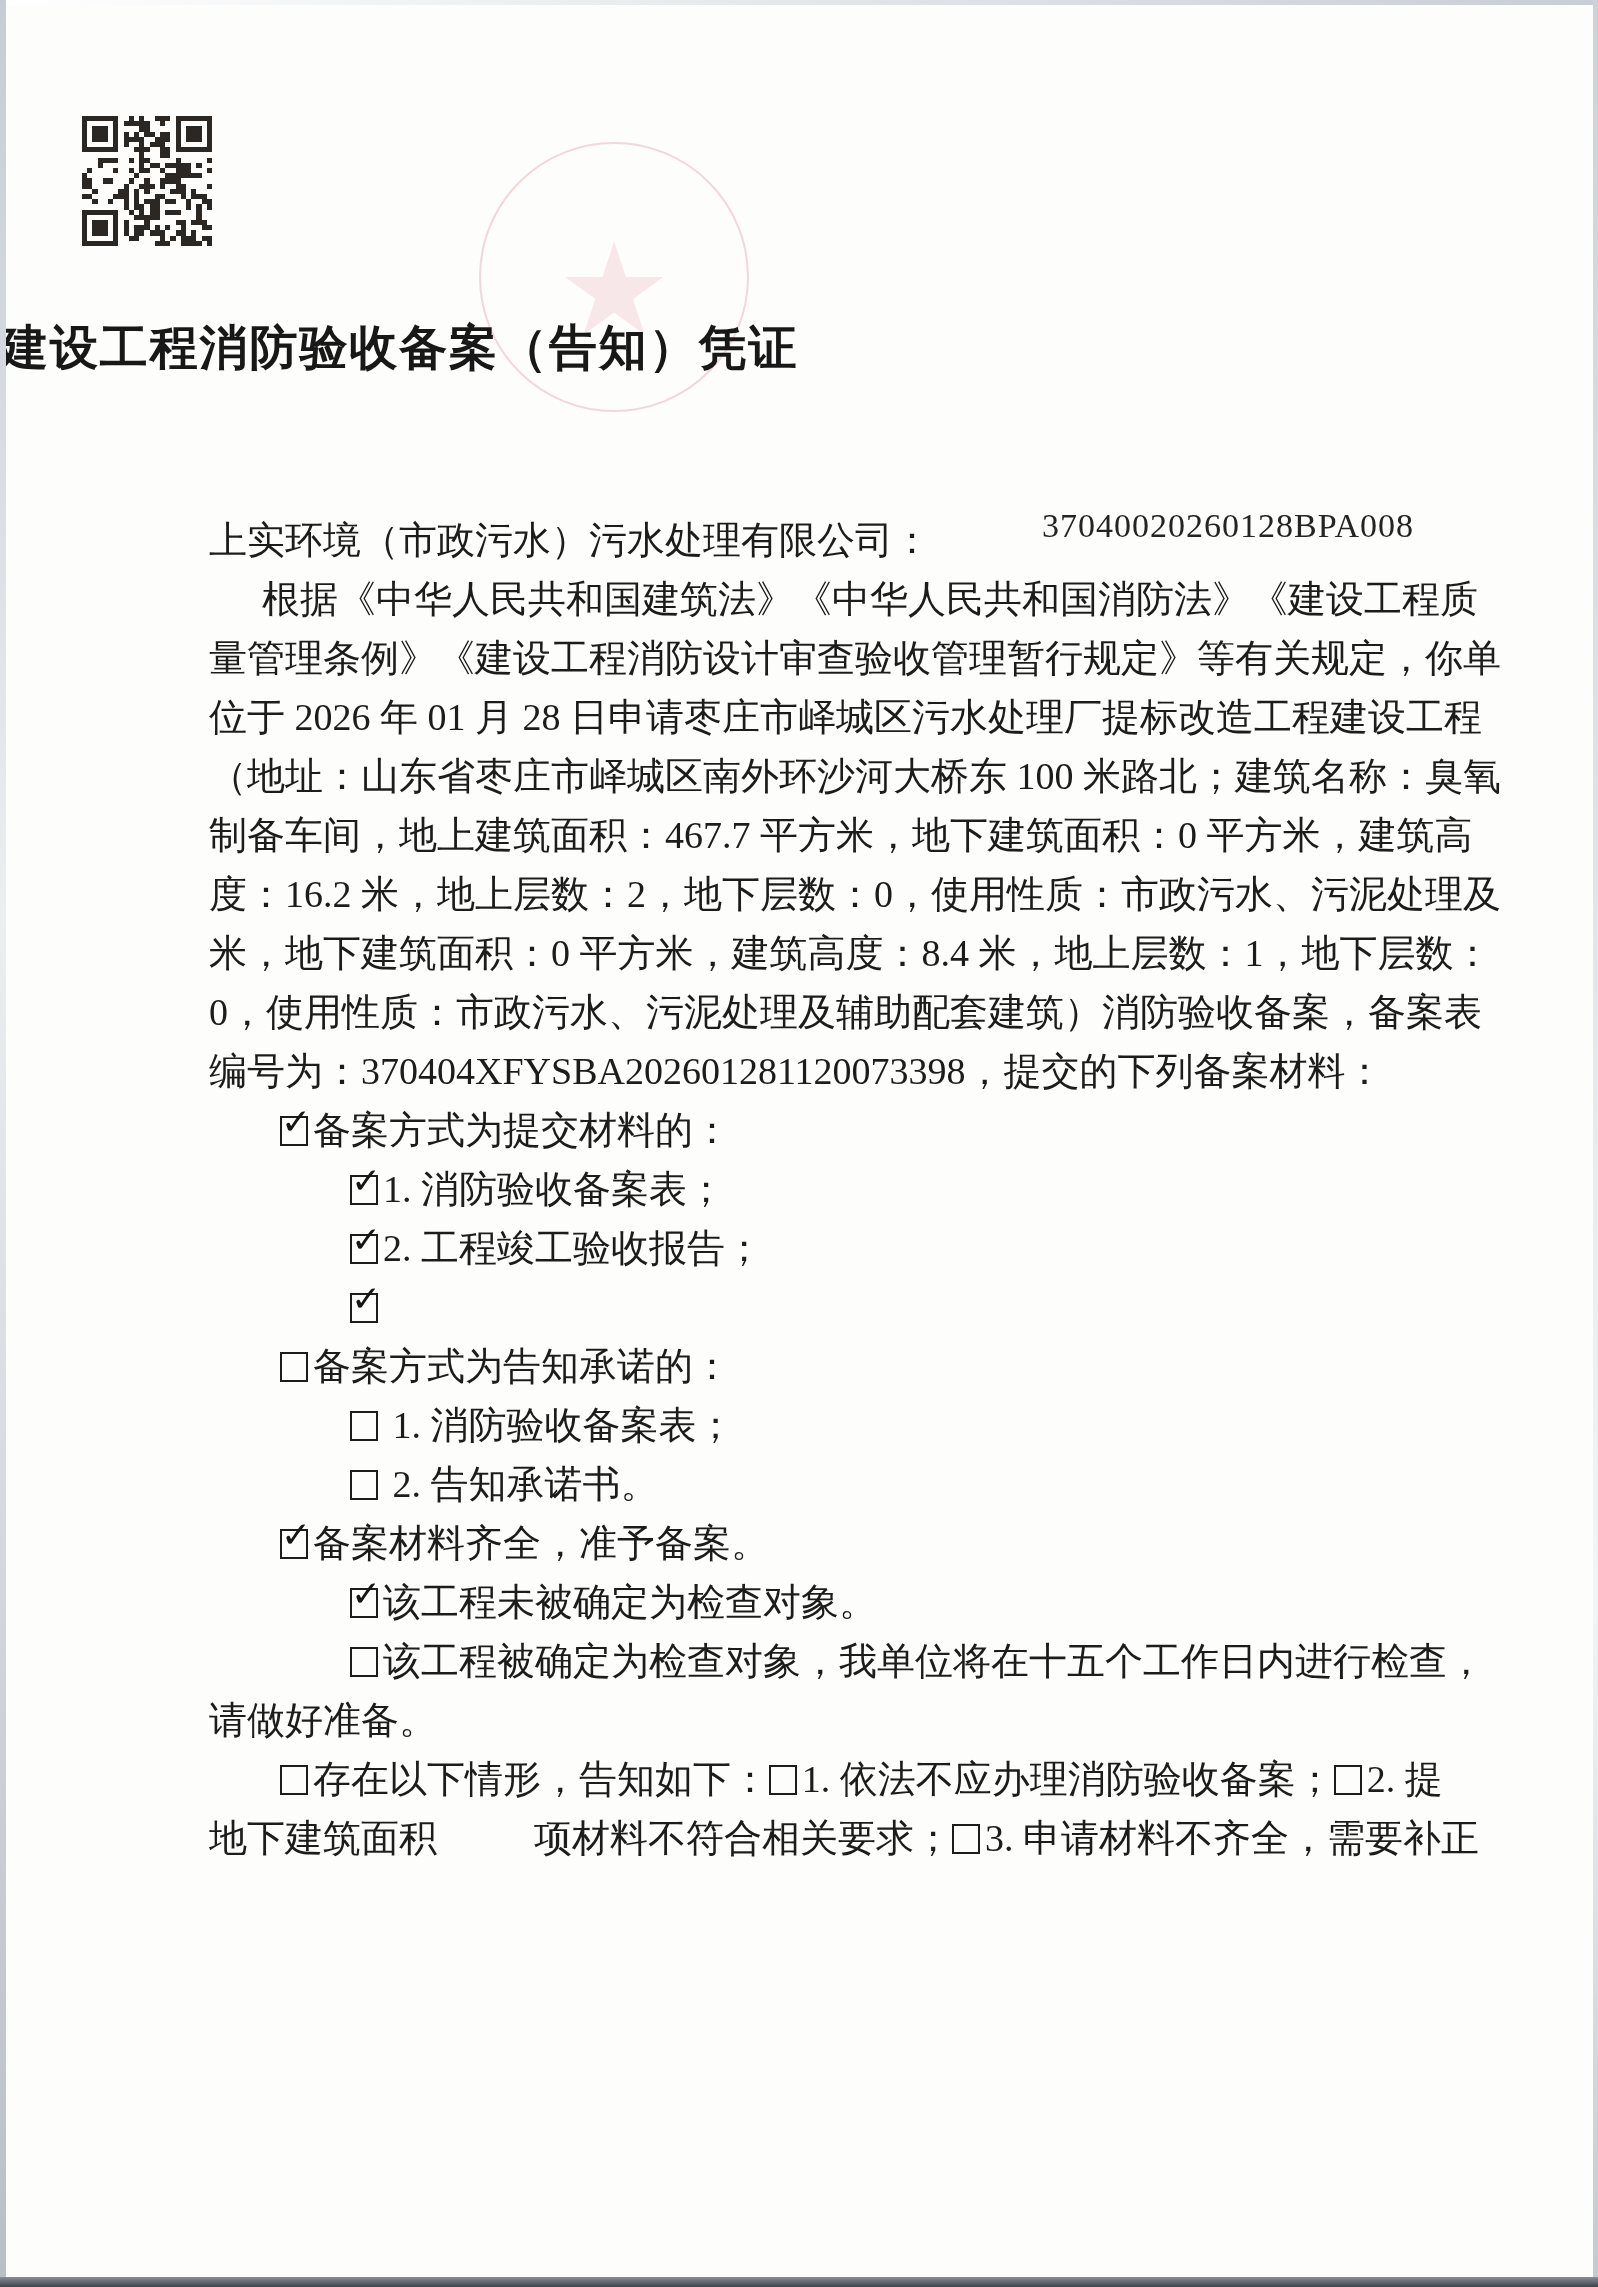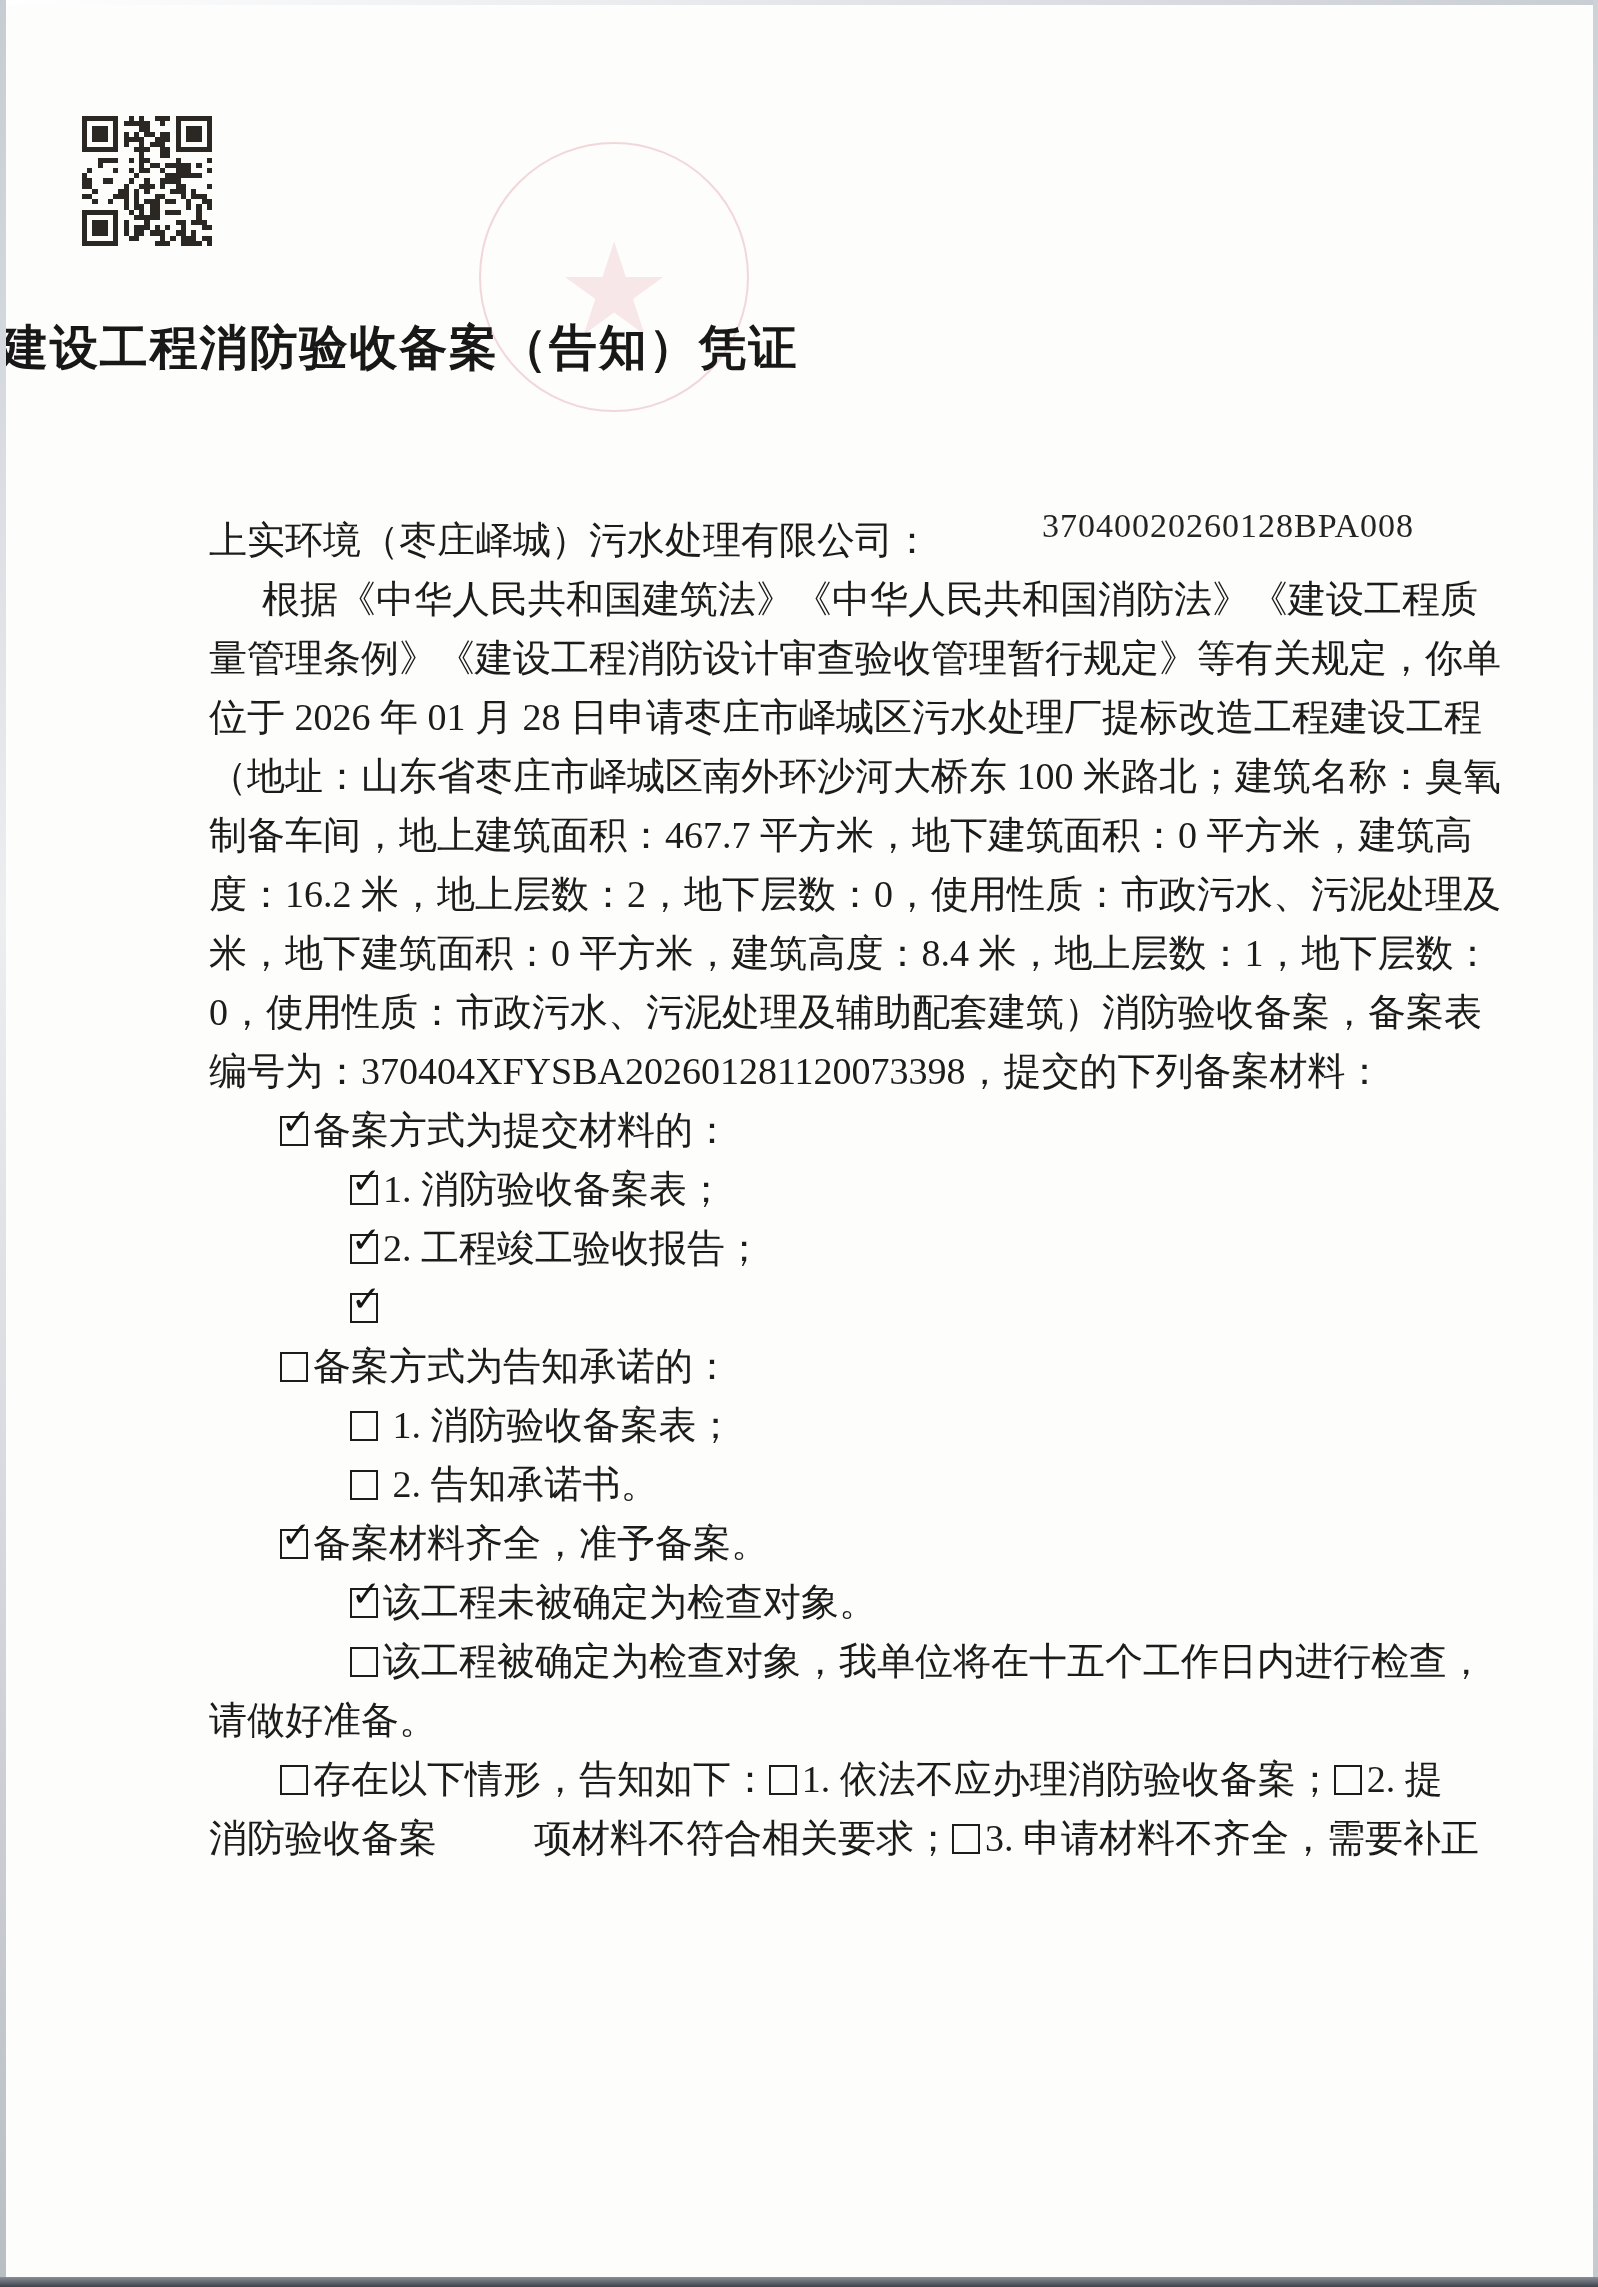--- a/index.html
+++ b/index.html
@@ -366,21 +366,21 @@
   <div class="stamp">
     <div class="stamp-star">★</div>
   </div>
 
   <div class="title">建设工程消防验收备案（告知）凭证</div>
 
   <div class="doc-number">37040020260128BPA008</div>
 
   <div class="body-text">
 
-    <div class="line">上实环境（枣庄峄城）污水处理有限公司：</div>
+    <div class="line">上实环境（市政污水）污水处理有限公司：</div>
 
     <div class="line ind-first">根据《中华人民共和国建筑法》《中华人民共和国消防法》《建设工程质</div>
     <div class="line">量管理条例》《建设工程消防设计审查验收管理暂行规定》等有关规定，你单</div>
     <div class="line">位于 2026 年 01 月 28 日申请枣庄市峄城区污水处理厂提标改造工程建设工程</div>
     <div class="line">（地址：山东省枣庄市峄城区南外环沙河大桥东 100 米路北；建筑名称：臭氧</div>
     <div class="line">制备车间，地上建筑面积：467.7 平方米，地下建筑面积：0 平方米，建筑高</div>
     <div class="line">度：16.2 米，地上层数：2，地下层数：0，使用性质：市政污水、污泥处理及</div>
     <div class="line">米，地下建筑面积：0 平方米，建筑高度：8.4 米，地上层数：1，地下层数：</div>
     <div class="line">0，使用性质：市政污水、污泥处理及辅助配套建筑）消防验收备案，备案表</div>
     <div class="line">编号为：370404XFYSBA202601281120073398，提交的下列备案材料：</div>
@@ -414,21 +414,21 @@
     </div>
     <div class="line lvl2">
       <span class="cb"></span><span>该工程被确定为检查对象，我单位将在十五个工作日内进行检查，</span>
     </div>
     <div class="line">请做好准备。</div>
 
     <div class="line lvl1">
       <span class="cb"></span><span>存在以下情形，告知如下：</span><span class="cb"></span><span>1. 依法不应办理消防验收备案；</span><span class="cb"></span><span>2. 提</span>
     </div>
     <div class="line">
-      <span>消防验收备案</span><span class="gap-a"></span><span>项材料不符合相关要求；</span><span class="cb"></span><span>3. 申请材料不齐全，需要补正</span>
+      <span>地下建筑面积</span><span class="gap-a"></span><span>项材料不符合相关要求；</span><span class="cb"></span><span>3. 申请材料不齐全，需要补正</span>
     </div>
 
   </div>
 
   <div class="edge-top"></div>
   <div class="edge-left"></div>
   <div class="edge-right"></div>
   <div class="edge-bottom"></div>
 
 </div>

